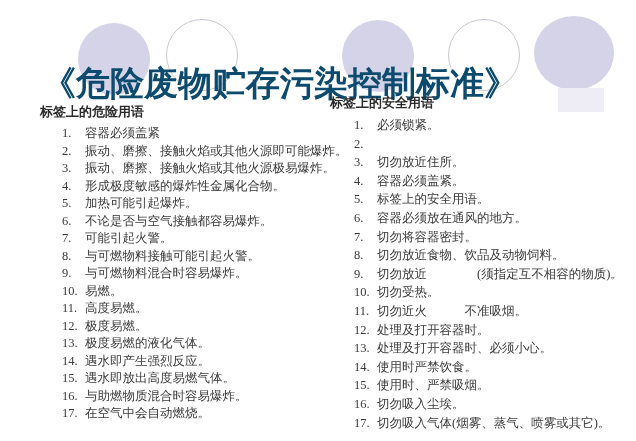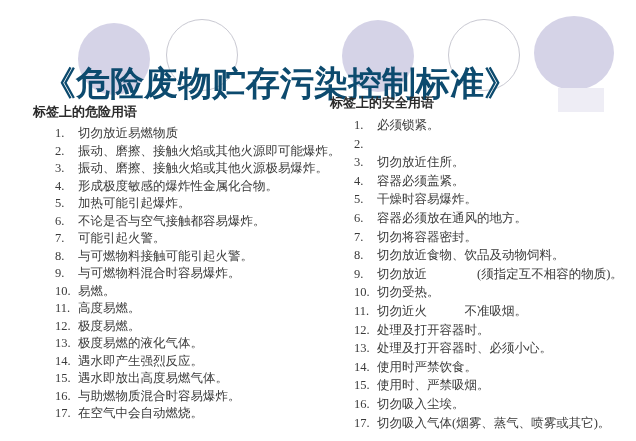--- a/index.html
+++ b/index.html
@@ -23,21 +23,21 @@
     top: 38px;
     z-index: 2;
     font-size: 34px;
     font-weight: bold;
     color: #0c4a6e;
     white-space: nowrap;
     letter-spacing: 0px;
   }
   
   .col { position: absolute; z-index: 2; color: #3a3a3a; }
-  .col-left  { left: 33px;  top: 103px; width: 300px; }
+  .col-left  { left: 40px;  top: 103px; width: 300px; }
   .col-right { left: 330px; top: 94px;  width: 302px; }
   .col-header {
     font-weight: bold;
     font-size: 13px;
     color: #2b2b2b;
     white-space: nowrap;
   }
   ol.items { list-style: none; margin: 4px 0 0 0; padding: 0; }
   .col-left  ol.items { margin-left: 22px; }
   .col-right ol.items { margin-left: 24px; }
@@ -59,21 +59,21 @@
   <div class="circle fill" style="left:534px; top:16px; width:80px; height:74px;"></div>
   <div class="band" style="left:558px; top:88px; width:46px; height:24px;"></div>
 
   <h1 class="title">《危险废物贮存污染控制标准》</h1>
 
   <div class="col col-left">
     <div class="col-header">标签上的危险用语</div>
     <ol class="items">
       <li class="row">
           <span class="num">1.</span>
-          <span class="txt">切勿放近易燃物质</span>
+          <span class="txt">容器必须盖紧</span>
         </li>
       <li class="row">
           <span class="num">2.</span>
           <span class="txt">振动、磨擦、接触火焰或其他火源即可能爆炸。</span>
         </li>
       <li class="row">
           <span class="num">3.</span>
           <span class="txt">振动、磨擦、接触火焰或其他火源极易爆炸。</span>
         </li>
       <li class="row">
@@ -148,21 +148,21 @@
       <li class="row">
           <span class="num">3.</span>
           <span class="txt">切勿放近住所。</span>
         </li>
       <li class="row">
           <span class="num">4.</span>
           <span class="txt">容器必须盖紧。</span>
         </li>
       <li class="row">
           <span class="num">5.</span>
-          <span class="txt">干燥时容易爆炸。</span>
+          <span class="txt">标签上的安全用语。</span>
         </li>
       <li class="row">
           <span class="num">6.</span>
           <span class="txt">容器必须放在通风的地方。</span>
         </li>
       <li class="row">
           <span class="num">7.</span>
           <span class="txt">切勿将容器密封。</span>
         </li>
       <li class="row">

